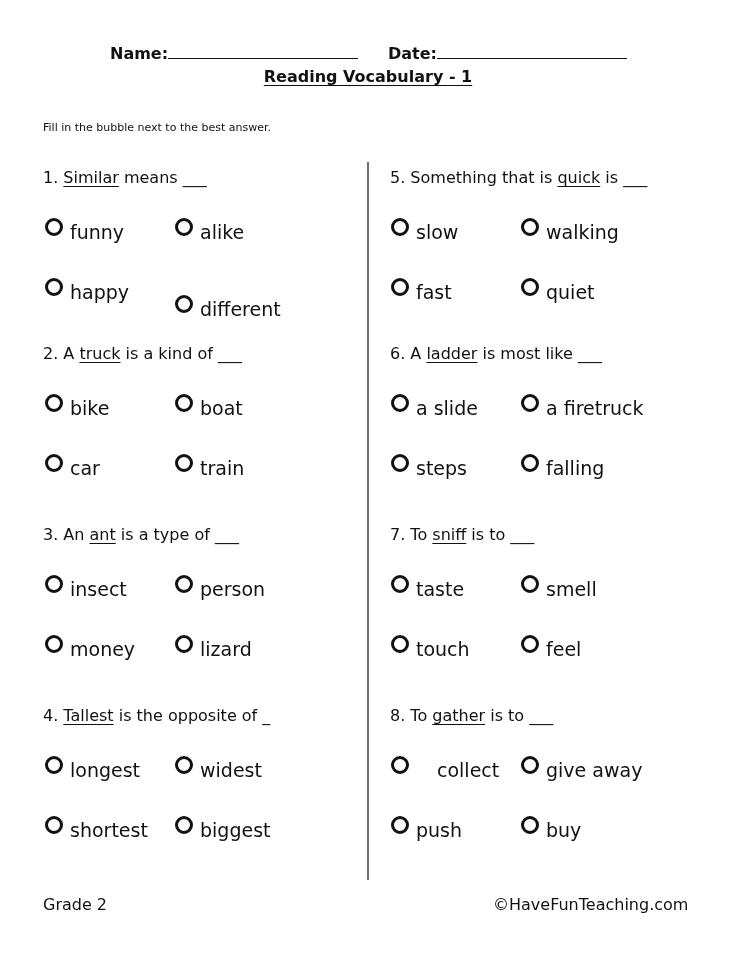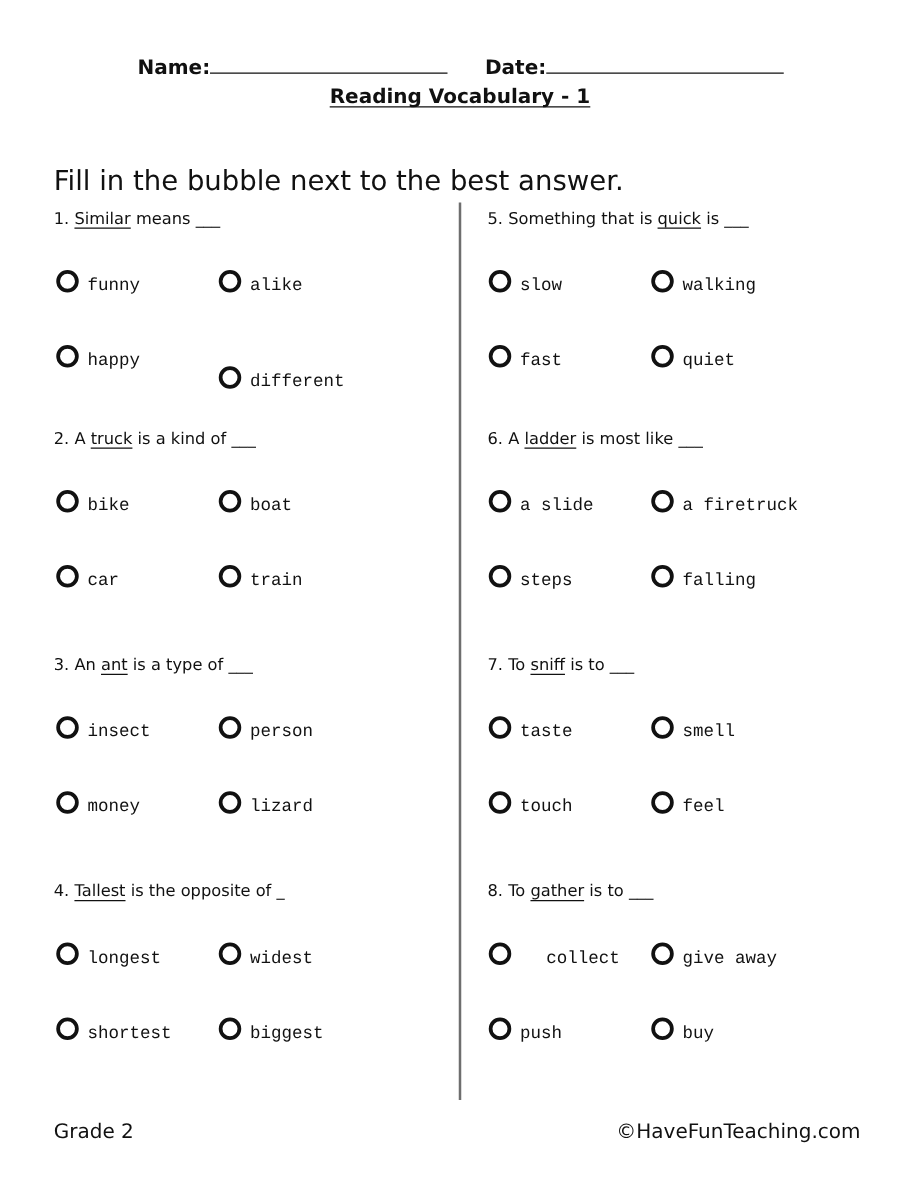--- a/index.html
+++ b/index.html
@@ -7,25 +7,25 @@
          font-family: "DejaVu Sans", sans-serif; color: #111; }
   .hdr { position: absolute; top: 44px; font-weight: bold; font-size: 16px; }
   .hdr .line { display: inline-block; border-bottom: 1.5px solid #111; vertical-align: baseline; height: 12px; }
   #name { left: 110px; }
   #name .line { width: 190px; }
   #date { left: 388px; }
   #date .line { width: 190px; }
   #title { position: absolute; top: 67px; left: 0; width: 736px; text-align: center;
            font-weight: bold; font-size: 16px; }
   #title span { text-decoration: underline; text-underline-offset: 3px; }
-  #instructions { position: absolute; top: 133px; left: 43px; font-size: 22px; }
+  #instructions { position: absolute; top: 121px; left: 43px; font-size: 11px; }
   #divider { position: absolute; left: 367px; top: 162px; width: 2px; height: 718px; background: #6e6e6e; }
-  .q { position: absolute; font-size: 13px; }
+  .q { position: absolute; font-size: 16px; }
   .q .u { text-decoration: underline; text-underline-offset: 3px; }
-  .opt { position: absolute; font-size: 14px; display: flex; align-items: flex-start; font-family: Liberation Mono, monospace; }
+  .opt { position: absolute; font-size: 19px; display: flex; align-items: center; }
   .bubble { width: 12px; height: 12px; border: 3px solid #111; border-radius: 50%;
             display: inline-block; margin-right: 7px; position: relative; top: -5px; }
   .footer { position: absolute; top: 895px; font-size: 16px; }
 </style>
 </head>
 <body>
 
 <div id="name" class="hdr">
   <span>Name:</span><span class="line"></span>
 </div>

